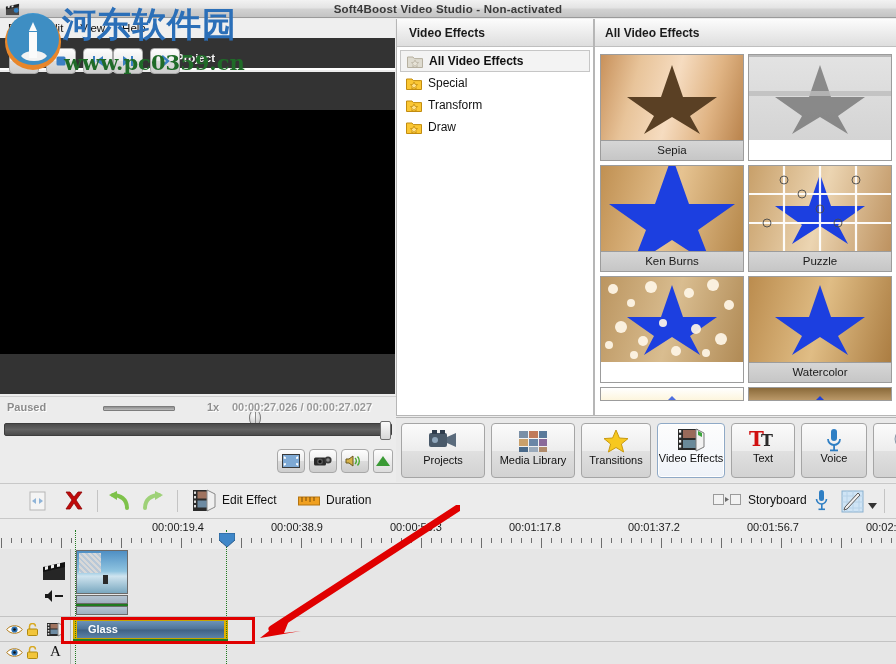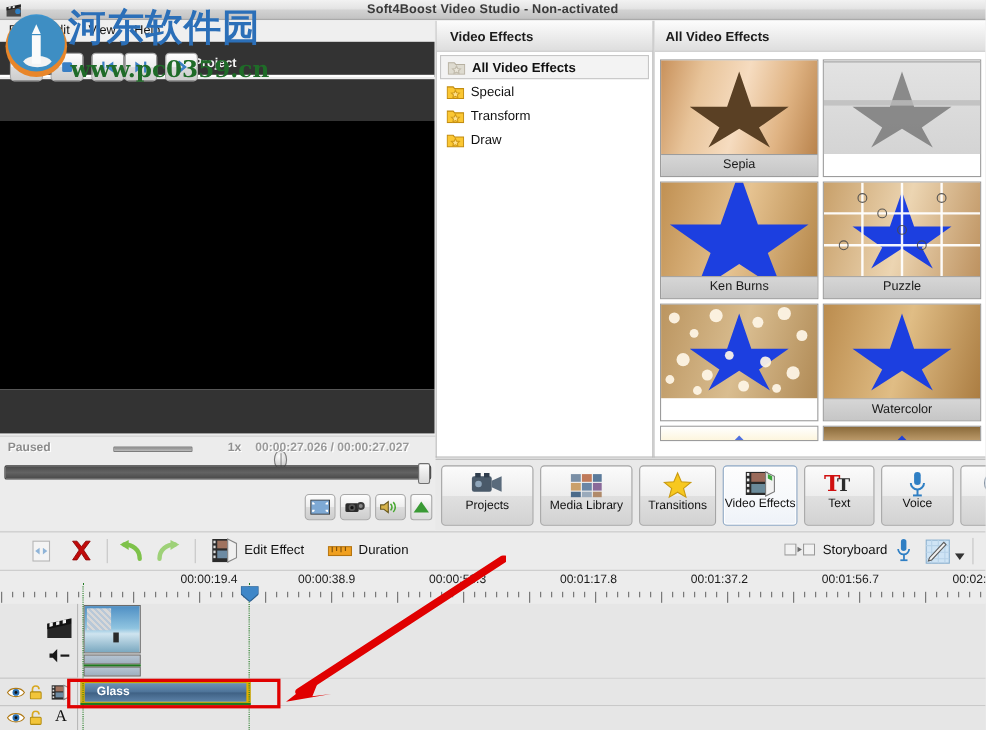--- a/index.html
+++ b/index.html
@@ -651,21 +651,21 @@
   </div>
   <div style="position:absolute;left:868px;top:14px;">
     <svg width="9" height="6" viewBox="0 0 9 6">
       <polygon points="0,0 9,0 4.5,6" fill="#333"></polygon>
       </svg>
   </div>
   <div style="position:absolute;left:884px;top:5px;width:1px;height:24px;background:#c4c4c4;"></div>
 </div>
 
 <div id="ruler">
-  <div class="rlbl" style="left:164px;text-align:right;">00:00:19.4</div>
+  <div class="rlbl" style="left:152px;text-align:right;">00:00:19.4</div>
   <div class="rlbl" style="left:271px;">00:00:38.9</div>
   <div class="rlbl" style="left:390px;">00:00:58.3</div>
   <div class="rlbl" style="left:509px;">00:01:17.8</div>
   <div class="rlbl" style="left:628px;">00:01:37.2</div>
   <div class="rlbl" style="left:747px;">00:01:56.7</div>
   <div class="rlbl" style="left:866px;">00:02:16.2</div>
   <div id="tickrow">
       <div class="tick" style="left: 1px; height: 10px;"></div>
       <div class="tick" style="left: 11px; height: 5px;"></div>
       <div class="tick" style="left: 21px; height: 5px;"></div>

